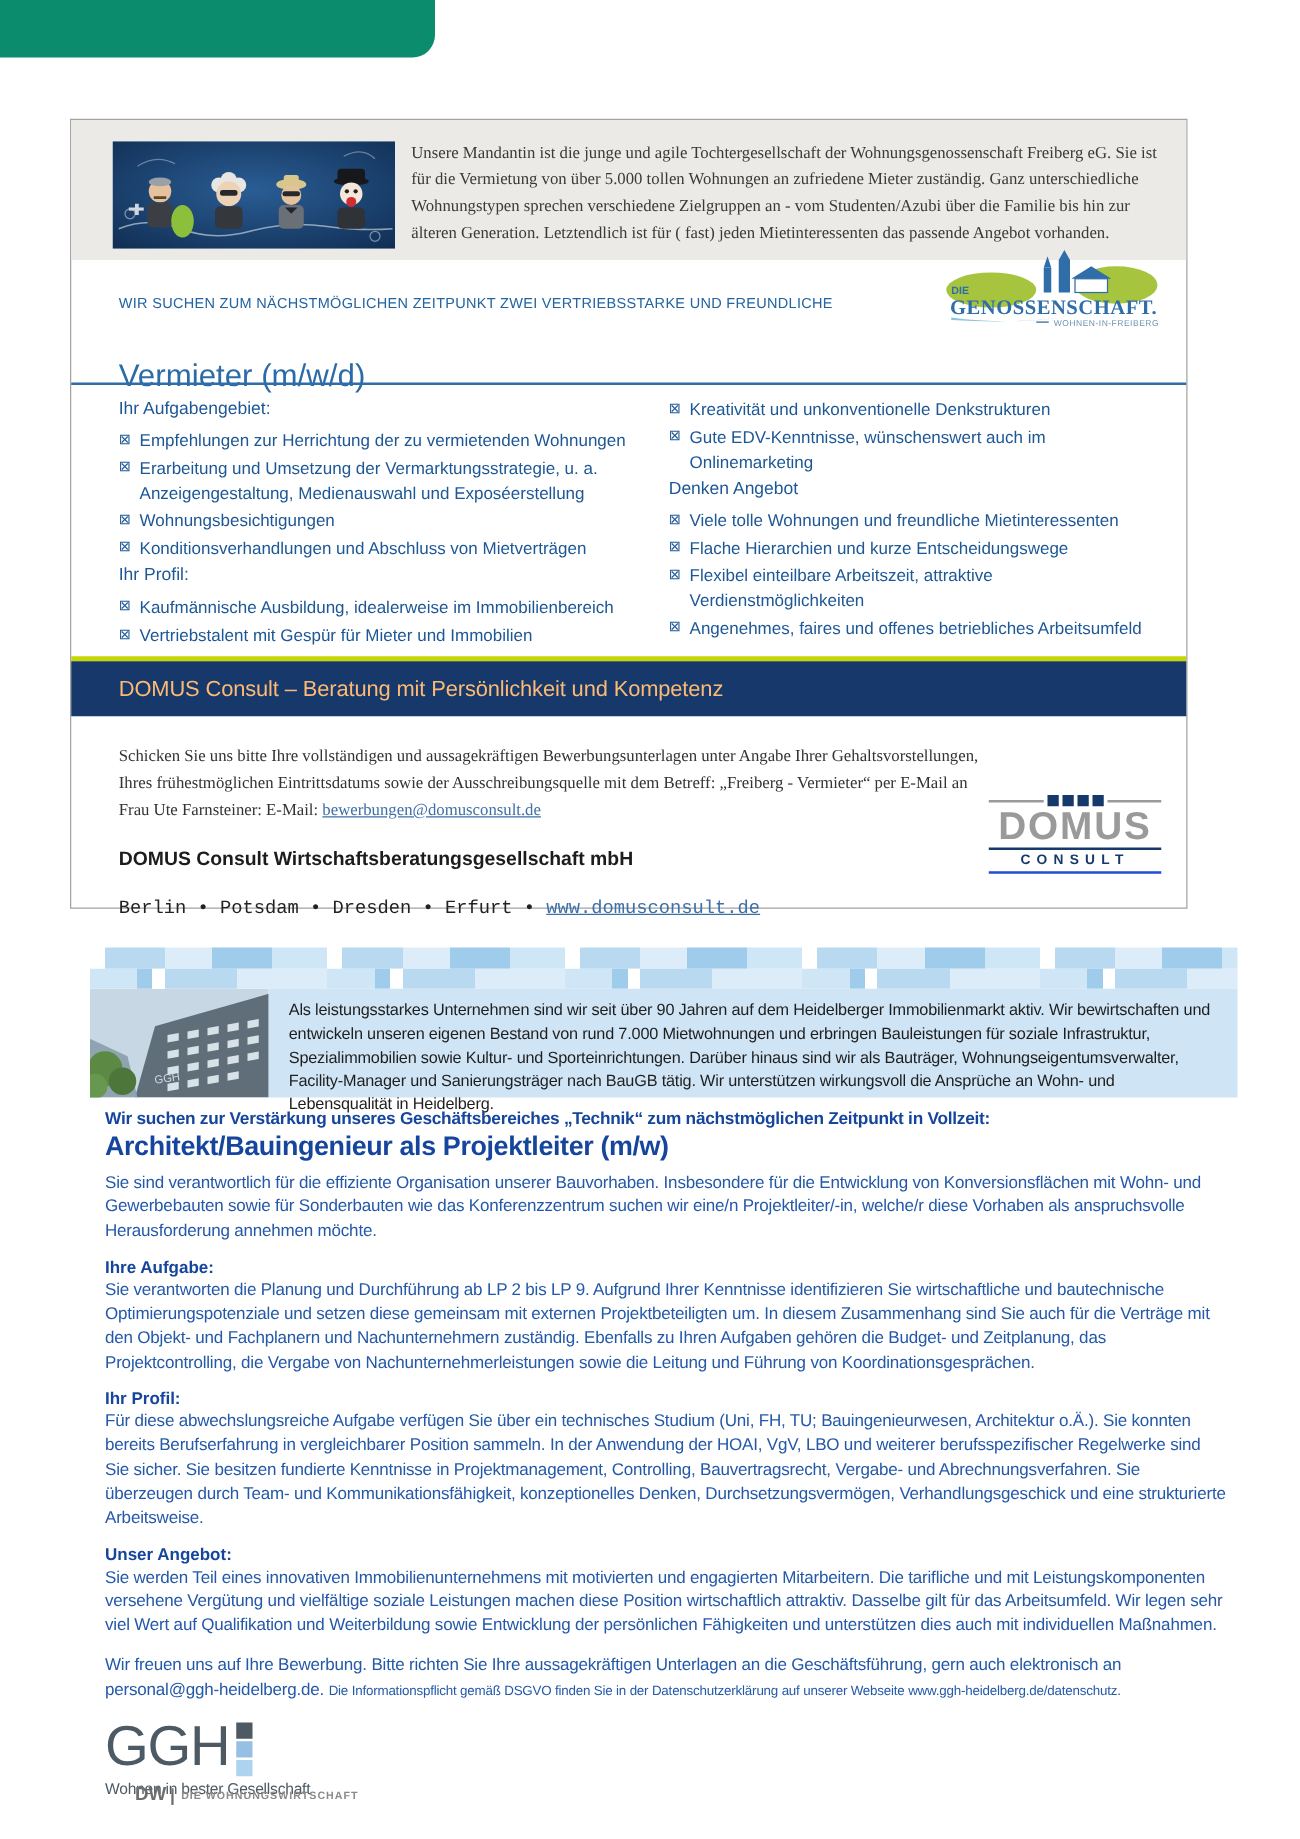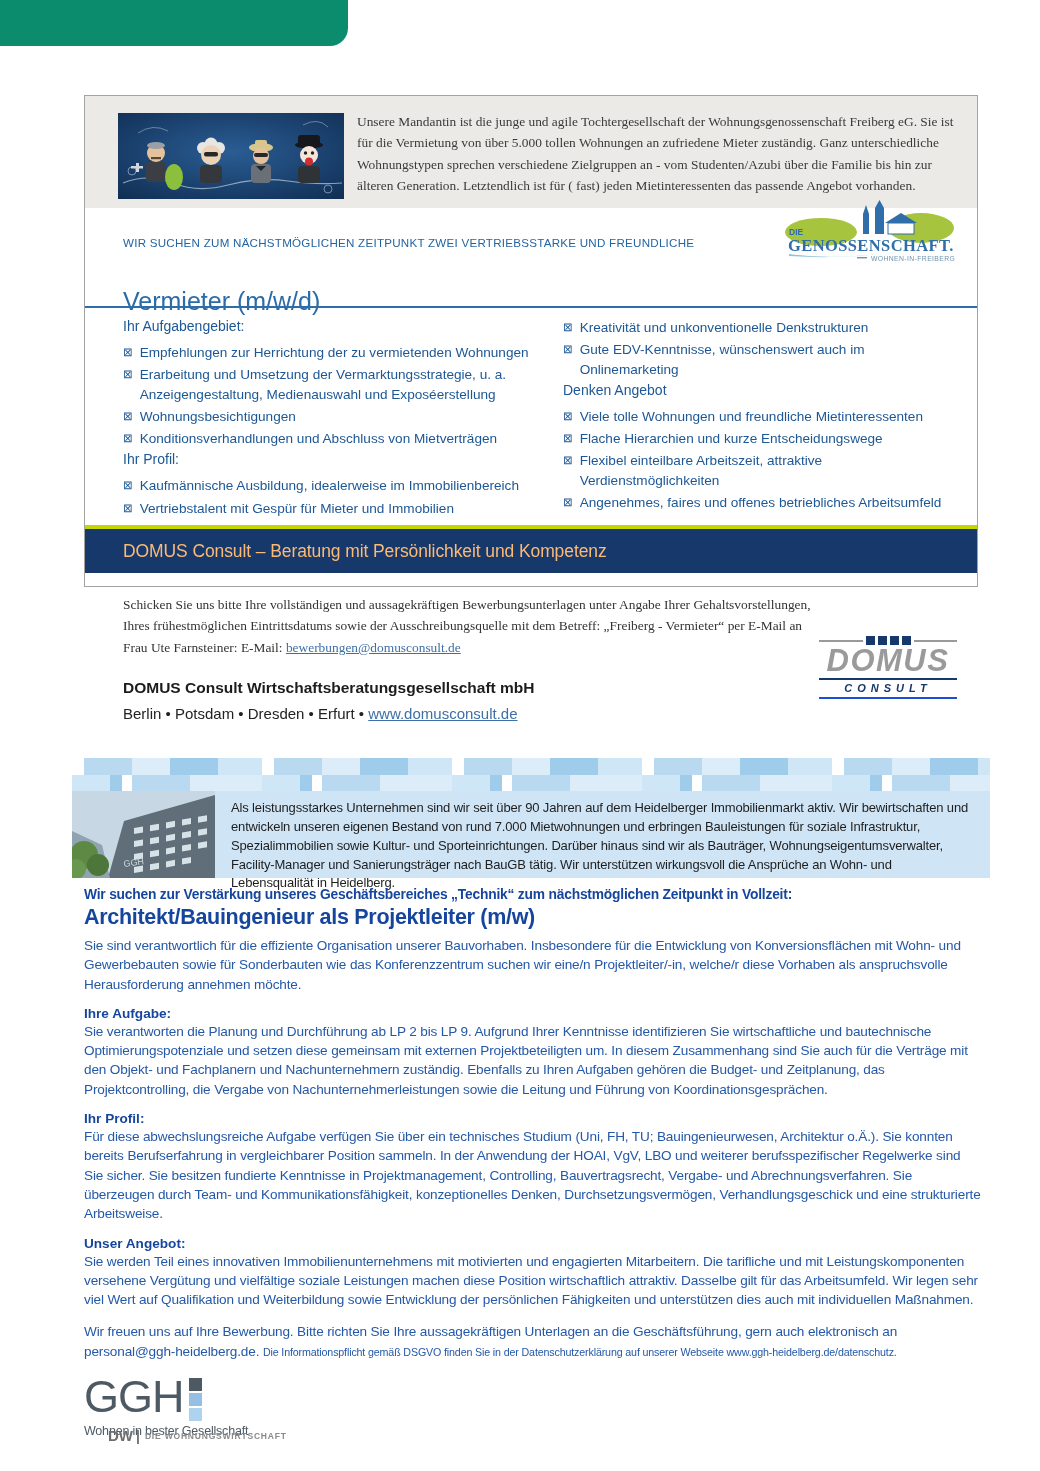--- a/index.html
+++ b/index.html
@@ -4,21 +4,21 @@
 <style>
   html,body{margin:0;padding:0;background:#ffffff;}
   .page{position:relative;width:1040px;height:1471px;background:#ffffff;overflow:hidden;
         font-family:"Liberation Sans",sans-serif;}
 
   
   .green-corner{position:absolute;left:0;top:0;width:348px;height:46px;background:#0b8d6d;
                 border-radius:0 0 18px 0;}
 
   
-  .ad1{position:absolute;left:84px;top:95px;width:894px;height:492px;background:#ffffff;
+  .ad1{position:absolute;left:56px;top:95px;width:894px;height:632px;background:#ffffff;
        border:1px solid #a3a3a0;box-sizing:border-box;}
   .ad1-grayband{position:absolute;left:0;top:0;right:0;height:112px;background:#ebeae7;}
   .people-photo{position:absolute;left:33px;top:17px;width:226px;height:86px;display:block;}
   .ad1-intro{position:absolute;left:272px;top:15px;width:600px;
              font-family:"Liberation Serif",serif;font-size:13.4px;line-height:1.6;color:#3a3a3a;}
   .freiberg-logo{position:absolute;right:22px;top:104px;width:172px;height:64px;}
   .ad1-kicker{position:absolute;left:38px;top:140px;font-size:11.6px;letter-spacing:.25px;color:#2464a0;}
   .ad1-title{position:absolute;left:38px;top:162px;font-size:25px;color:#2a6ba8;font-weight:400;margin-top:29px;}
   .ad1-rule{position:absolute;left:0;right:0;top:210px;height:2px;background:#2f6da8;}
   .ad1-cols{position:absolute;left:38px;right:22px;top:222px;display:flex;gap:22px;}
@@ -31,25 +31,25 @@
   .mt{margin-top:17px;}
   .ad1-closing{margin-top:18px;font-size:16px;color:#44719f;letter-spacing:-.2px;}
   .lime-rule{position:absolute;left:0;right:0;top:429px;height:4px;background:#c6d600;}
   .ad1-banner{position:absolute;left:0;right:0;top:433px;height:44px;background:#16386b;color:#fdba74;
               display:flex;align-items:center;padding-left:38px;box-sizing:border-box;
               font-size:17.5px;letter-spacing:-.1px;}
   .ad1-apply{position:absolute;left:38px;top:498px;width:690px;}
   .ad1-apply p{margin:0;font-family:"Liberation Serif",serif;font-size:13.4px;line-height:1.6;color:#333;}
   .ad1-apply a{color:#3e6fa6;text-decoration:underline;}
   .ad1-company{margin-top:21px;font-size:15.5px;font-weight:bold;color:#1c1c1c;}
-  .ad1-cities{margin-top:8px;font-family:Liberation Sans, sans-serif;font-size:15px;color:#222;}
+  .ad1-cities{margin-top:21px;font-family:Liberation Mono, monospace;font-size:15px;color:#222;}
   .ad1-cities a{color:#3e6fa6;text-decoration:underline;}
 
   
-  .domus-logo{position:absolute;right:20px;top:540px;width:138px;font-style:italic;}
+  .domus-logo{position:absolute;right:20px;top:540px;width:138px;}
   .d-top{display:flex;align-items:center;gap:3px;}
   .d-line{flex:1;height:2px;background:#9a9a9a;}
   .d-sq{width:9px;height:9px;background:#16386b;flex:none;}
   .d-name{font-size:31px;font-weight:bold;color:#9a9a9a;letter-spacing:1.5px;line-height:1.05;text-align:center;}
   .d-consult{border-top:2px solid #16386b;border-bottom:2px solid #1d4ed8;padding:2px 0 3px 0;
              text-align:center;font-size:11px;font-weight:bold;color:#16386b;letter-spacing:5px;}
 
   
   .ad2{position:absolute;left:72px;top:758px;width:918px;}
   .mosaic{height:33px;}

